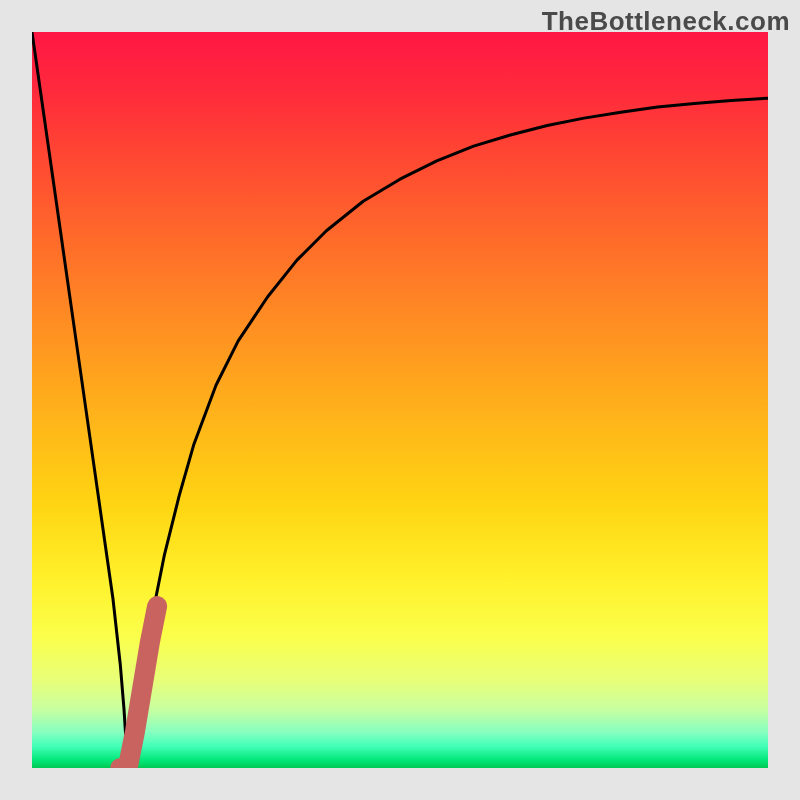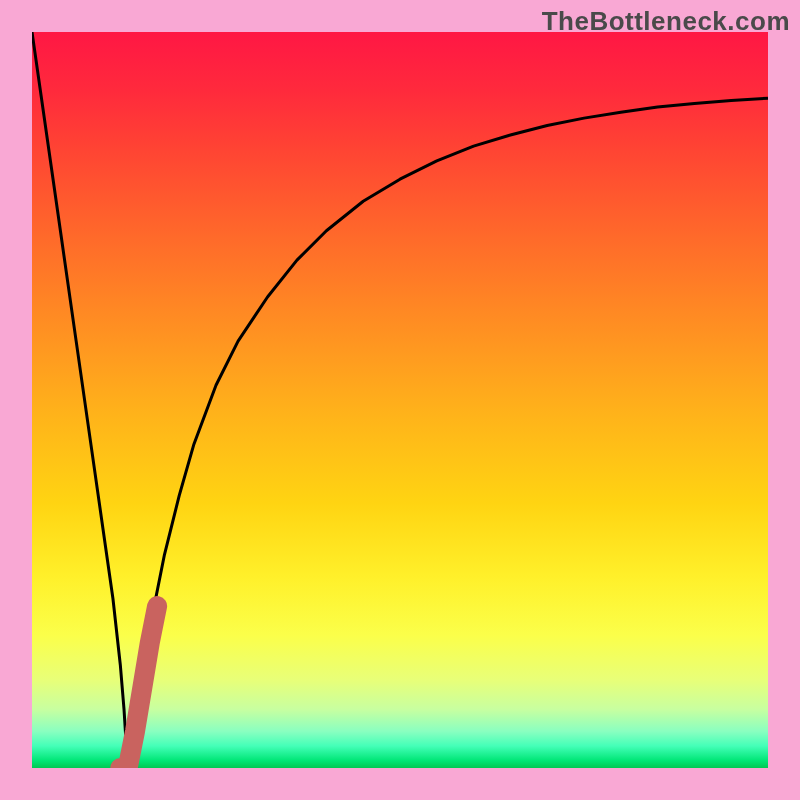--- a/index.html
+++ b/index.html
@@ -8,21 +8,21 @@
     width: 800px;
     height: 800px;
     overflow: hidden;
     background: #000;
     font-family: Arial, Helvetica, sans-serif;
   }
   .frame {
     position: relative;
     width: 800px;
     height: 800px;
-    background: #f9a8d4;
+    background: #e5e5e5;
   }
   .plot-area {
     position: absolute;
     left: 32px;
     top: 32px;
     width: 736px;
     height: 736px;
     overflow: hidden;
   }
   .gradient {

